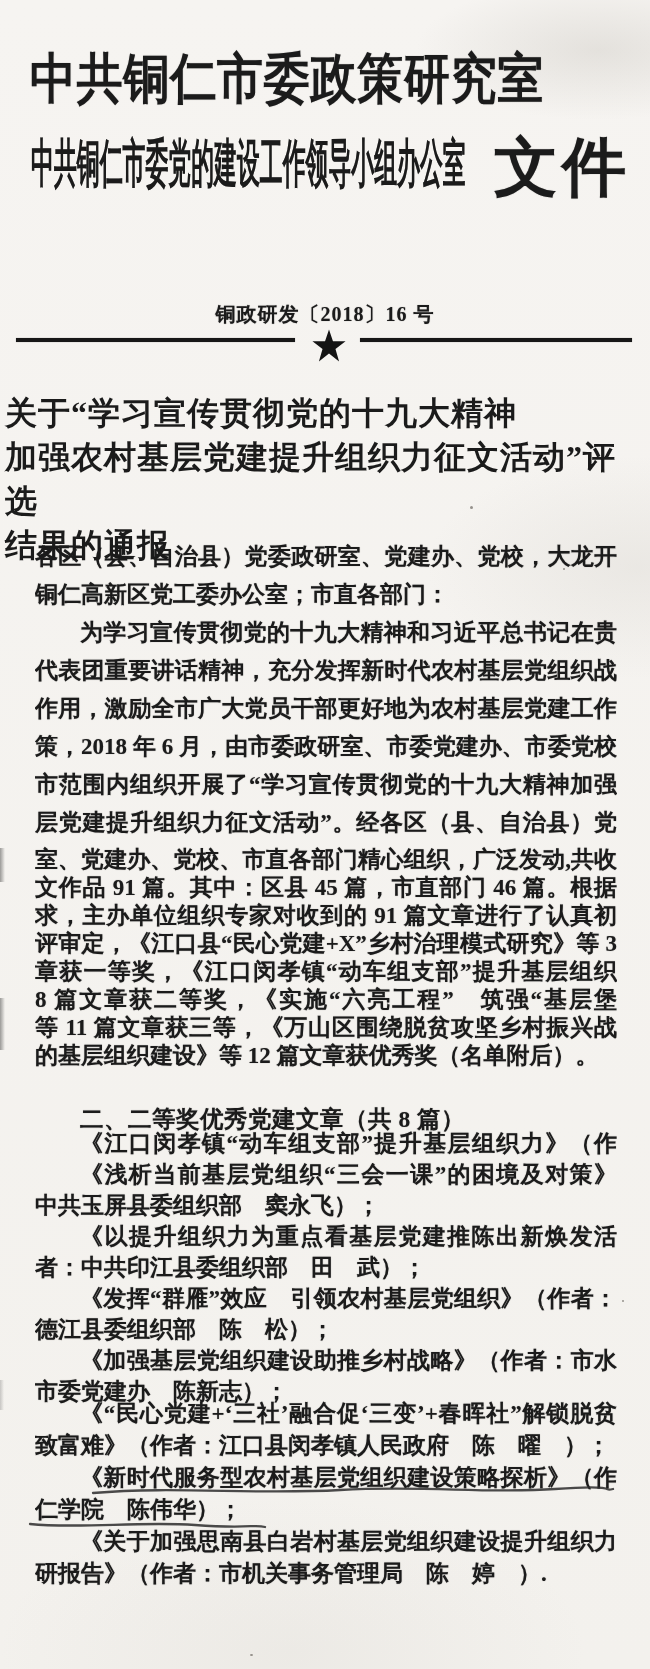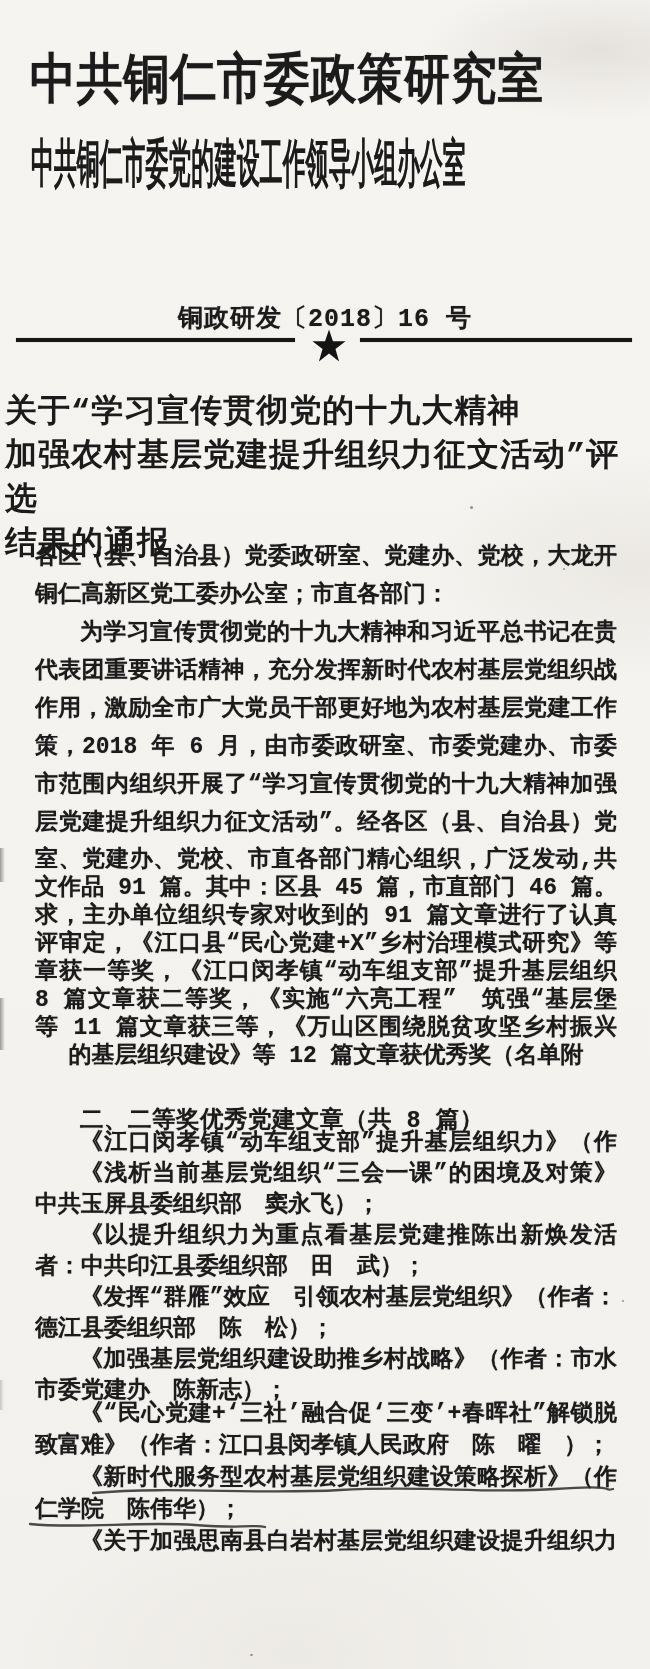--- a/index.html
+++ b/index.html
@@ -3,34 +3,34 @@
 <meta charset="utf-8">
 <style>
   html,body{margin:0;padding:0;background:#888;}
   .page{
     position:relative;width:650px;height:1669px;margin:0 auto;overflow:hidden;
     background:
       radial-gradient(ellipse 260px 100px at 92% 3%, rgba(186,182,174,.30), transparent 70%),
       radial-gradient(ellipse 300px 160px at 98% 34%, rgba(196,192,184,.22), transparent 70%),
       radial-gradient(ellipse 420px 220px at 45% 99%, rgba(200,196,188,.16), transparent 70%),
       linear-gradient(#f6f4f1,#f3f1ed);
-    font-family:Liberation Mono, monospace;
+    font-family:Liberation Serif, serif;
     color:#1b1b1b;
   }
   .abs{position:absolute;}
   .ink{color:#1b1b1b;text-shadow:0 0 1px rgba(25,25,25,.45);}
   
   .hdr1{top:43px;left:30px;font-size:54px;font-weight:700;white-space:nowrap;
         transform:scaleX(.85);transform-origin:left center;letter-spacing:1px;}
   .hdr2name{top:129px;left:31px;font-size:52px;font-weight:700;white-space:nowrap;
         transform:scaleX(.44);transform-origin:left center;}
   .hdr2tag{top:124px;left:494px;font-size:64px;font-weight:700;letter-spacing:4px;white-space:nowrap;}
   .hdr3{top:213px;left:30px;font-size:54px;font-weight:700;letter-spacing:13px;white-space:nowrap;}
   
-  .docnum{top:301px;left:0;width:650px;text-align:center;font-size:25px;font-weight:700;letter-spacing:1px;}
+  .docnum{top:301px;left:0;width:650px;text-align:center;font-size:20px;font-weight:700;letter-spacing:1px;}
   .rule{top:338px;height:4px;background:#171717;box-shadow:0 0 1px rgba(20,20,20,.6);}
   .rule.l{left:16px;width:279px;}
   .rule.r{left:360px;width:272px;}
   .star{top:328px;left:311px;width:36px;height:36px;}
   
   .title{top:391px;left:5px;width:640px;text-align:left;font-size:32px;font-weight:700;line-height:44px;letter-spacing:1px;}
   
   .tblock{left:35px;width:582px;font-size:23px;font-weight:700;}
   .b1{top:538px;--lh:38px;}
   .b2{top:846px;--lh:28px;}
@@ -47,20 +47,21 @@
   .edge{left:0;background:linear-gradient(to right,rgba(45,45,45,.45),rgba(45,45,45,0));}
   .speck{background:#55504a;border-radius:50%;opacity:.6;}
 </style>
 </head>
 <body>
 
 <div class="page">
 
   <div class="abs ink hdr1">中共铜仁市委政策研究室</div>
   <div class="abs ink hdr2name">中共铜仁市委党的建设工作领导小组办公室</div>
+  <div class="abs ink hdr2tag">文件</div>
 
   <div class="abs ink docnum">铜政研发〔2018〕16 号</div>
 
   <div class="abs rule l"></div>
   <div class="abs rule r"></div>
   <svg class="abs star" viewBox="0 0 100 100">
     <polygon points="50,4 61,37 96,37 68,58 78,93 50,71 22,93 32,58 4,37 39,37" fill="#141414"></polygon>
   </svg>
 
   <div class="abs title">
@@ -110,20 +111,21 @@
       <path d="M8,9 C 90,2 170,11 255,6 S 400,10 470,5 S 515,8 528,5" fill="none" stroke="#2b2b2b" stroke-width="2.3" stroke-linecap="round" opacity=".85"></path>
     </svg>
     <svg class="abs uline" style="left:-10px;top:120px;" width="245" height="14" viewBox="0 0 245 14">
       <path d="M5,6 C 55,11 115,3 170,7 S 230,6 240,9" fill="none" stroke="#2b2b2b" stroke-width="2.3" stroke-linecap="round" opacity=".85"></path>
     </svg>
   <div class="tl ind">《“民心党建+‘三社’融合促‘三变’+春晖社”解锁脱贫</div>
       <div class="tl al">致富难》（作者：江口县闵孝镇人民政府　陈　曜　）；</div>
       <div class="tl ind">《新时代服务型农村基层党组织建设策略探析》（作者：铜</div>
       <div class="tl al">仁学院　陈伟华）；</div>
       <div class="tl ind">《关于加强思南县白岩村基层党组织建设提升组织力的调</div>
+      <div class="tl al">研报告》（作者：市机关事务管理局　陈　婷　）.</div>
     </div>
 
   <div class="abs edge" style="top:848px;height:34px;width:5px;"></div>
   <div class="abs edge" style="top:998px;height:52px;width:5px;"></div>
   <div class="abs edge" style="top:1380px;height:30px;width:4px;opacity:.5;"></div>
   <div class="abs speck" style="left:470px;top:506px;width:3px;height:3px;"></div>
   <div class="abs speck" style="left:563px;top:568px;width:2px;height:2px;"></div>
   <div class="abs speck" style="left:540px;top:1306px;width:3px;height:2px;"></div>
   <div class="abs speck" style="left:622px;top:1300px;width:2px;height:2px;"></div>
   <div class="abs speck" style="left:250px;top:1654px;width:3px;height:2px;"></div>

